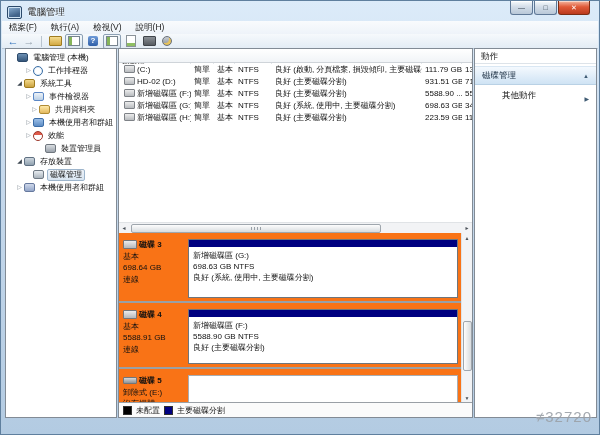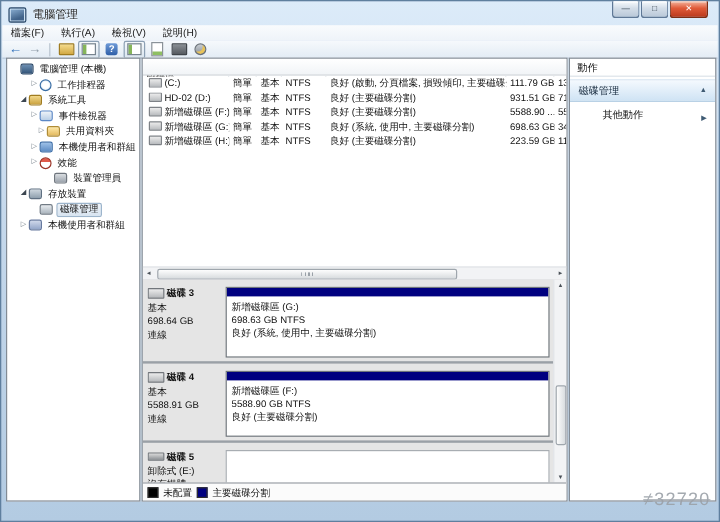--- a/index.html
+++ b/index.html
@@ -89,21 +89,21 @@
   .hthumb{position:absolute;left:2px;top:1px;width:248px;height:7px;background:linear-gradient(#fdfdfd,#d8dcdf);
     border:1px solid #9fa6ad;border-radius:2px;}
   .hgrip{position:absolute;left:50%;top:2px;margin-left:-5px;width:10px;height:3px;
     background:repeating-linear-gradient(90deg,#9aa1a8 0 1px,transparent 1px 3px);}
   .vscroll{position:absolute;top:0;right:0;width:10px;bottom:0;background:#f2f3f5;border-left:1px solid #e0e3e6;}
   .vthumb{position:absolute;top:88px;left:1px;width:7px;height:48px;background:linear-gradient(90deg,#fdfdfd,#d8dcdf);
     border:1px solid #9fa6ad;border-radius:2px;}
   .vs-up{position:absolute;top:0;left:0;}
   .vs-down{position:absolute;bottom:0;left:0;}
   
-  .disk-area{position:absolute;top:184px;left:0;right:0;bottom:0;background:#e5e5e5;}
+  .disk-area{position:absolute;top:184px;left:0;right:0;bottom:0;background:#f97316;}
   .disk-rows{position:absolute;top:0;left:0;right:10px;bottom:14px;overflow:hidden;}
   .disk-row{box-sizing:border-box;padding:6px 4px 3px 4px;border-bottom:2px solid #9aa0a6;display:flex;}
   .disk-row.r1{height:70px;}
   .disk-row.r2{height:66px;}
   .disk-row.r3{height:40px;border-bottom:none;}
   .dlabel{width:62px;flex:none;font-size:8px;line-height:11.5px;color:#111;overflow:hidden;white-space:nowrap;}
   .dname{display:flex;align-items:center;gap:2px;font-weight:bold;}
   .disk-ico{width:12px;height:7px;flex:none;background:linear-gradient(#ececec,#b5b8bb);
     border:1px solid #72767b;border-radius:1px;}
   .disk-ico.removable{height:5px;background:linear-gradient(#d8d8d8,#8e9296);}

